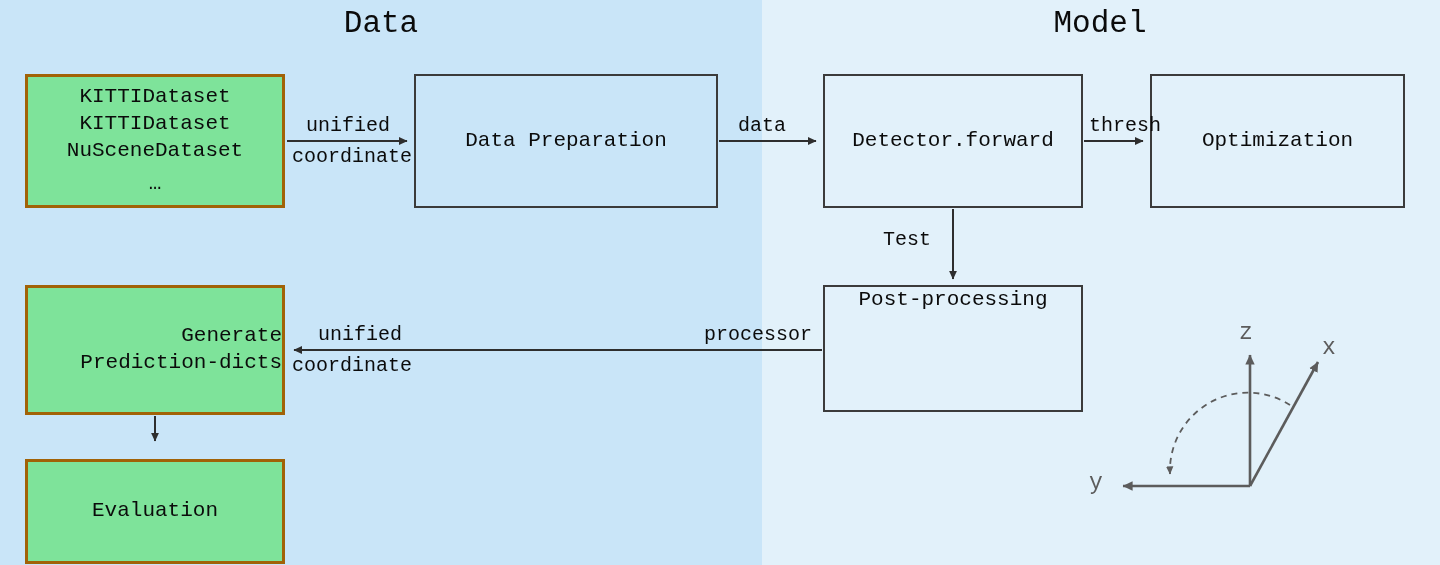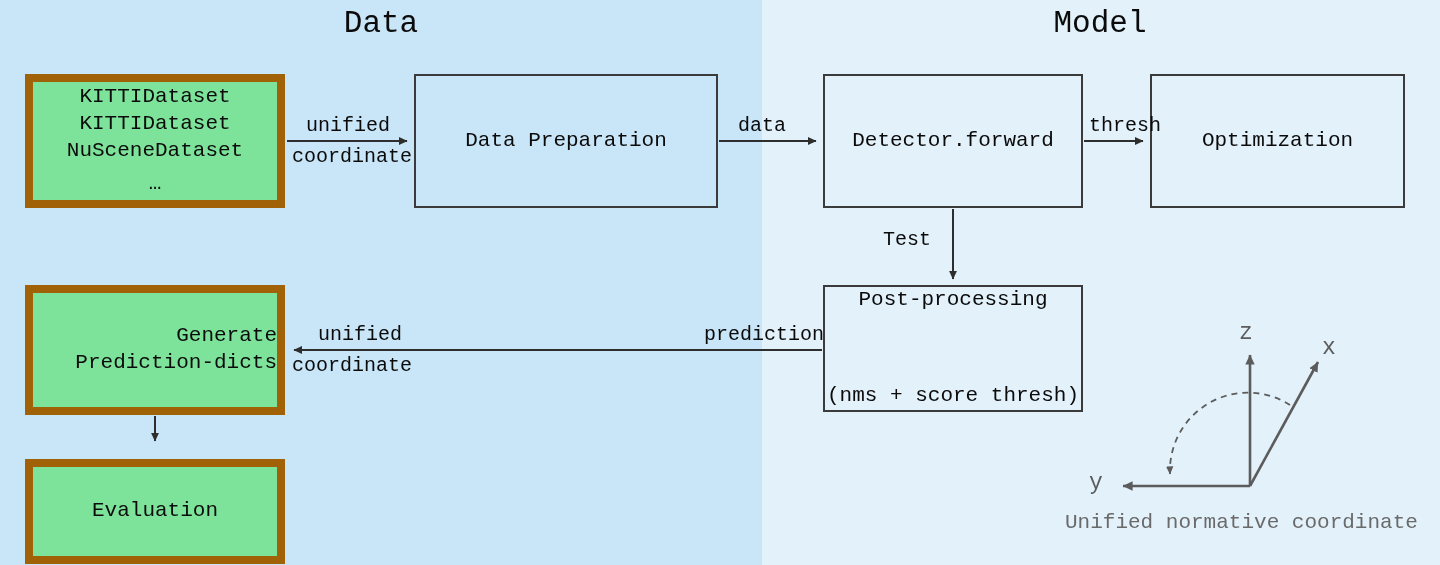--- a/index.html
+++ b/index.html
@@ -38,21 +38,21 @@
     display: flex;
     align-items: center;
     justify-content: center;
     text-align: center;
     font-size: 21px;
     color: #0b0b0b;
     line-height: 1.28;
   }
   .node.green {
     background: #7ee39a;
-    border: 8px solid #a16207;
+    border: 3px solid #a16207;
   }
   .node.plain {
     background: transparent;
     border: 2px solid #3b3b3b;
   }
 
   .edge-label {
     position: absolute;
     font-size: 20px;
     color: #0b0b0b;
@@ -109,21 +109,20 @@
   <div class="node plain" style="left:823px; top:74px; width:260px; height:134px;">
     <span>Detector.forward</span>
   </div>
 
   <div class="node plain" style="left:1150px; top:74px; width:255px; height:134px;">
     <span>Optimization</span>
   </div>
 
   <div class="node plain" style="left:823px; top:285px; width:260px; height:127px; flex-direction:column;justify-content:space-between;">
     <span>Post-processing</span>
-    <span>(nms + score thresh)</span>
   </div>
 
   <div class="node green" style="left:25px; top:285px; width:260px; height:130px; flex-direction:column;align-items:flex-end;">
     <span>Generate</span>
     <span>Prediction-dicts</span>
   </div>
 
   <div class="node green" style="left:25px; top:447px; width:260px; height:105px;margin-top:12px;">
     <span>Evaluation</span>
   </div>
@@ -163,22 +162,21 @@
 
   <div class="edge-label" style="left:306px; top:114px;">unified</div>
   <div class="edge-label" style="left:292px; top:145px;">coordinate</div>
 
   <div class="edge-label" style="left:738px; top:114px;">data</div>
 
   <div class="edge-label" style="left:1089px; top:114px;">thresh</div>
 
   <div class="edge-label" style="left:883px; top:228px;">Test</div>
 
-  <div class="edge-label" style="left:704px; top:323px;">prediction</div>
+  <div class="edge-label" style="left:704px; top:323px;">processor</div>
   <div class="edge-label" style="left:318px; top:323px;">unified</div>
   <div class="edge-label" style="left:292px; top:354px;">coordinate</div>
 
   <div class="coord-label" style="left:1239px; top:322px;">z</div>
   <div class="coord-label" style="left:1322px; top:337px;">x</div>
   <div class="coord-label" style="left:1089px; top:472px;">y</div>
-  <div class="coord-caption" style="left:1065px; top:512px;">Unified normative coordinate</div>
 
 </div>
 
 </body></html>

